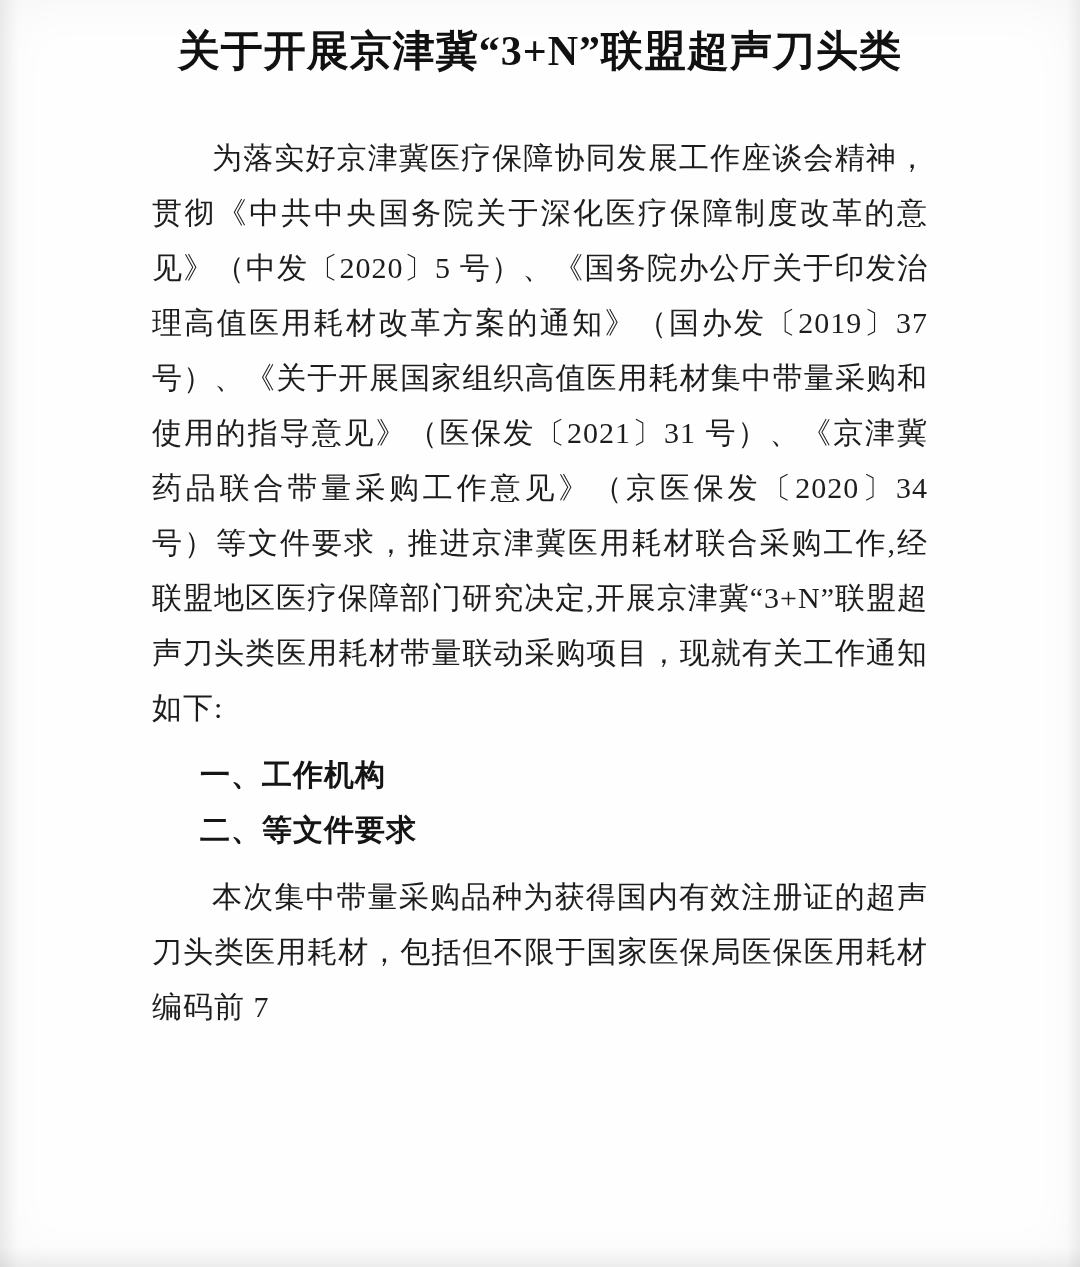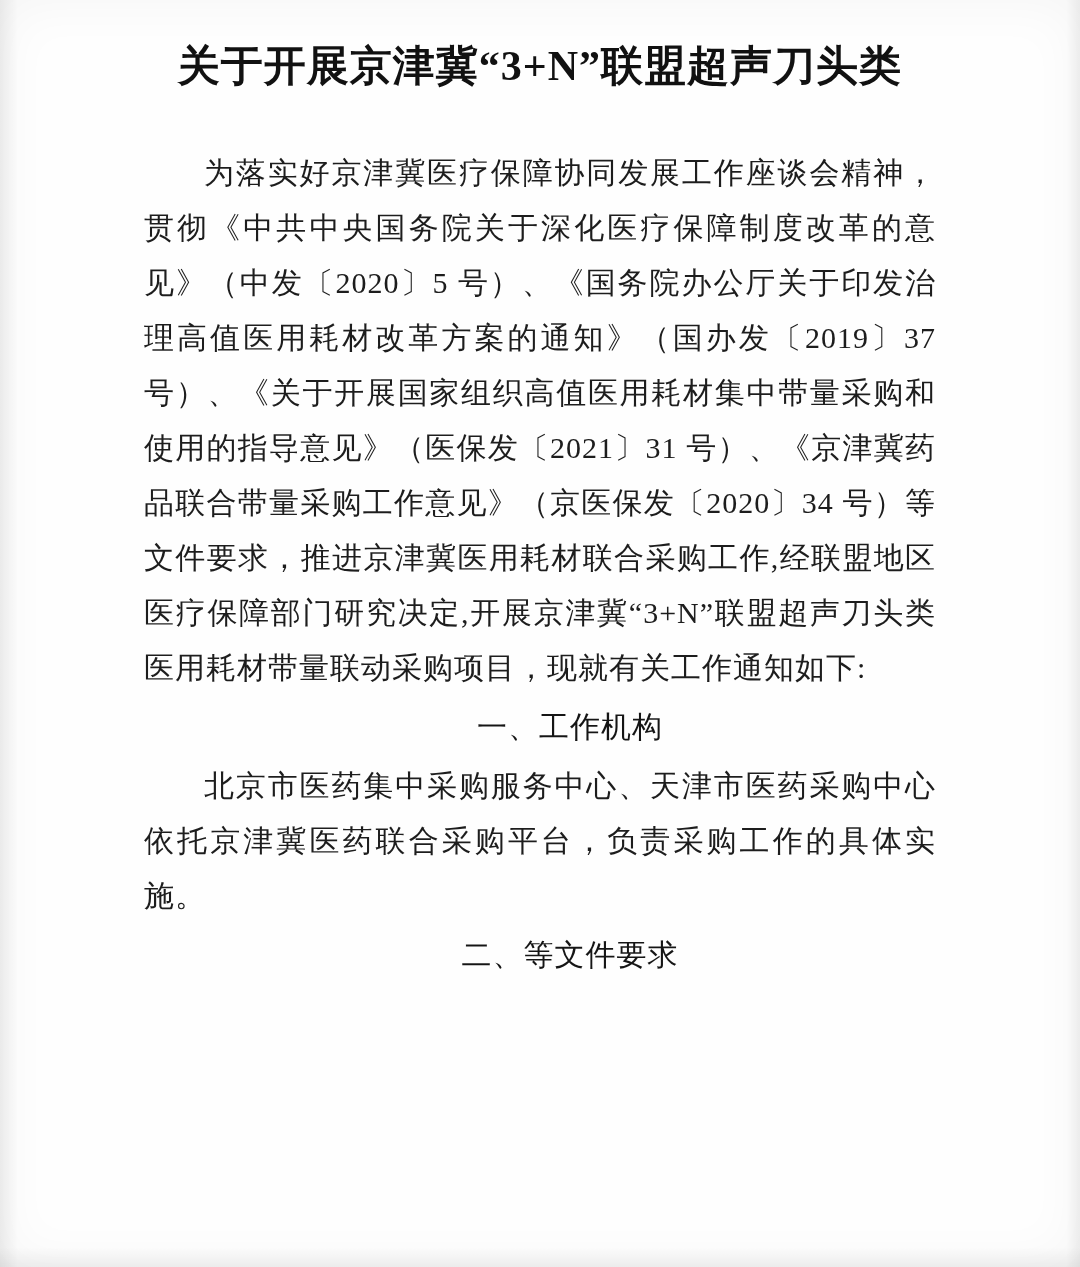--- a/index.html
+++ b/index.html
@@ -18,67 +18,67 @@
     background:
       linear-gradient(to right, rgba(0,0,0,0.06) 0, rgba(255,255,255,0) 18px),
       linear-gradient(to left, rgba(0,0,0,0.05) 0, rgba(255,255,255,0) 14px),
       linear-gradient(to top, rgba(0,0,0,0.05) 0, rgba(255,255,255,0) 20px),
       #fefefe;
     box-shadow: inset 0 0 55px rgba(0,0,0,0.045);
     color: #1b1b1b;
     overflow: hidden;
   }
   .title {
-    margin: 15px;
+    margin: 0;
     text-align: center;
     font-family: "Liberation Serif", "DejaVu Serif", serif;
     font-weight: 700;
     font-size: 42px;
     line-height: 58px;
     letter-spacing: 1px;
     color: #111;
   }
   .title-line { display: block; }
   .doc-body {
     margin-top: 50px;
     font-size: 30px;
     line-height: 55px;
     letter-spacing: 1px;
     text-align: justify;
     color: #1d1d1d;
   }
   .para {
-    margin: 4px;
+    margin: 12px;
     text-indent: 2em;
   }
   .heading {
     margin: 0;
     font-size: 30px;
     line-height: 55px;
     text-indent: 2em;
     font-family: "Liberation Sans", "DejaVu Sans", sans-serif;
-    font-weight: 400;
+    font-weight: 700;
     letter-spacing: 1px;
     color: #151515;
-    text-align: center;
+    text-align: left;
   }
 </style>
 </head>
 <body>
 
 <div class="page">
 
   <h1 class="title">
     <span class="title-line">关于开展京津冀“3+N”联盟超声刀头类</span>
   </h1>
 
   <div class="doc-body">
     <p class="para">为落实好京津冀医疗保障协同发展工作座谈会精神，贯彻《中共中央国务院关于深化医疗保障制度改革的意见》（中发〔2020〕5 号）、《国务院办公厅关于印发治理高值医用耗材改革方案的通知》（国办发〔2019〕37 号）、《关于开展国家组织高值医用耗材集中带量采购和使用的指导意见》（医保发〔2021〕31 号）、《京津冀药品联合带量采购工作意见》（京医保发〔2020〕34 号）等文件要求，推进京津冀医用耗材联合采购工作,经联盟地区医疗保障部门研究决定,开展京津冀“3+N”联盟超声刀头类医用耗材带量联动采购项目，现就有关工作通知如下:</p>
 
     <h2 class="heading">一、工作机构</h2>
 
-    <p class="para">北京市医药集中采购服务中心、天津市医药采购中心依托京津冀医药联合采购平台，负责采购工作的具体实施。</p>
 
     <h2 class="heading">二、等文件要求</h2>
 
+    <p class="para">本次集中带量采购品种为获得国内有效注册证的超声刀头类医用耗材，包括但不限于国家医保局医保医用耗材编码前 7</p>
   </div>
 
 </div>
 
 </body></html>

